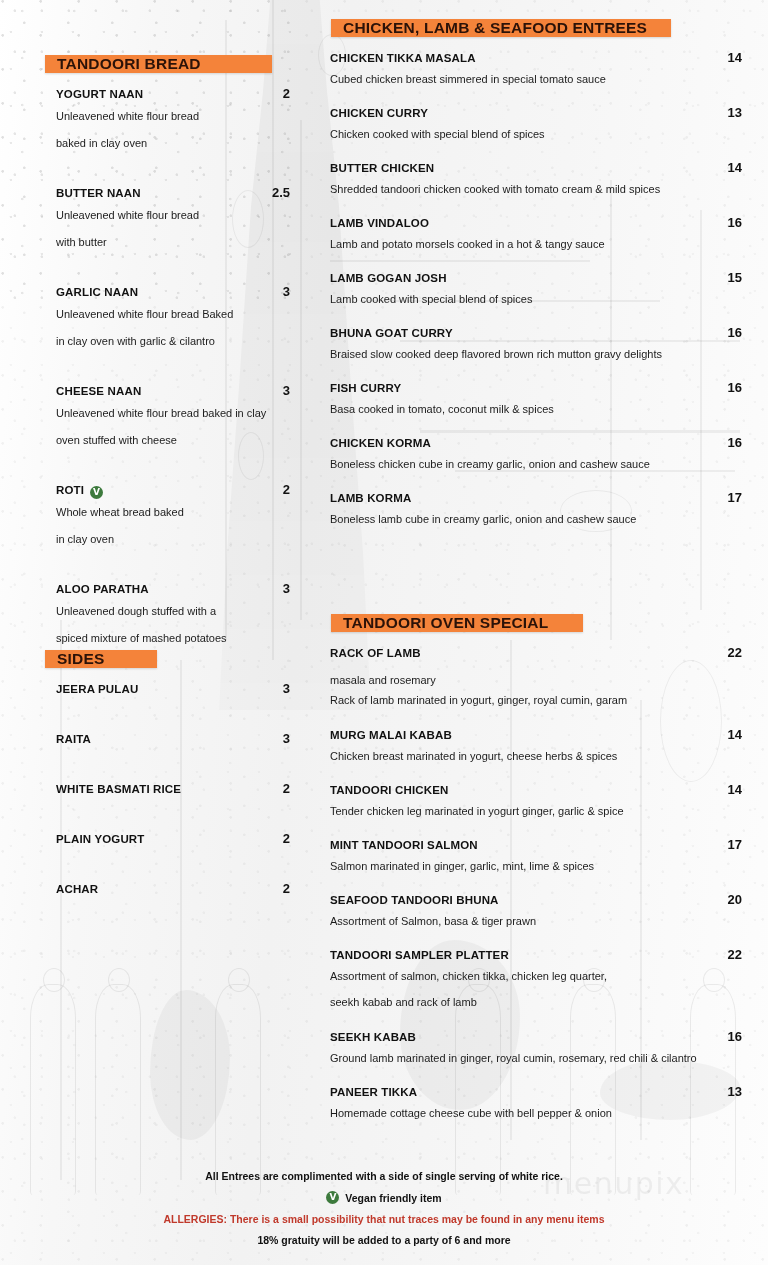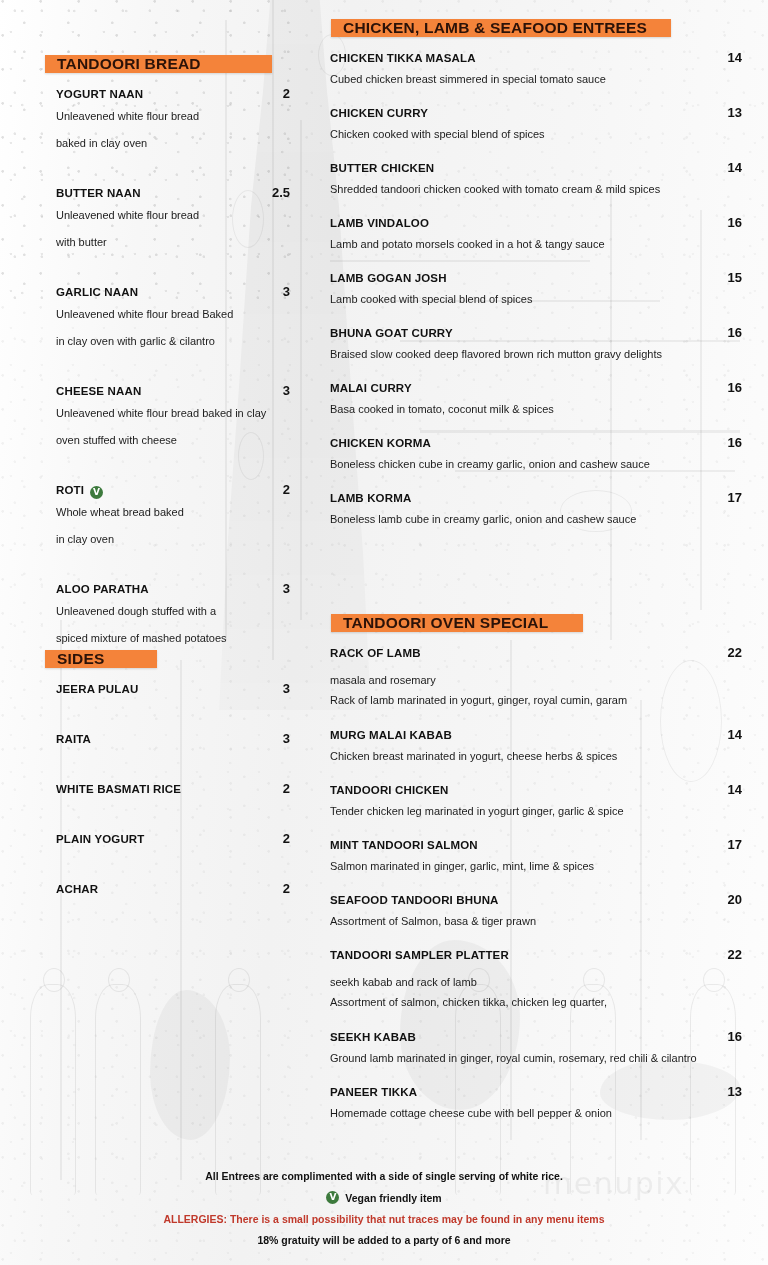--- a/index.html
+++ b/index.html
@@ -410,21 +410,21 @@
         </div>
         <div class="item" style="position: absolute; left: 0px; right: 0px; top: 323px;">
           <div class="item-head">
             <span><span class="item-name">BHUNA GOAT CURRY</span></span>
             <span class="item-price">16</span>
           </div>
           <div class="item-desc-line" style="margin-top: 8px;">Braised slow cooked deep flavored brown rich  mutton gravy delights</div>
         </div>
         <div class="item" style="position: absolute; left: 0px; right: 0px; top: 378px;">
           <div class="item-head">
-            <span><span class="item-name">MALAI CURRY</span></span>
+            <span><span class="item-name">FISH CURRY</span></span>
             <span class="item-price">16</span>
           </div>
           <div class="item-desc-line" style="margin-top: 8px;">Basa cooked in tomato, coconut milk &amp; spices</div>
         </div>
         <div class="item" style="position: absolute; left: 0px; right: 0px; top: 433px;">
           <div class="item-head">
             <span><span class="item-name">CHICKEN KORMA</span></span>
             <span class="item-price">16</span>
           </div>
           <div class="item-desc-line" style="margin-top: 8px;">Boneless chicken cube in creamy garlic, onion and  cashew sauce</div>
@@ -476,22 +476,22 @@
             <span><span class="item-name">SEAFOOD TANDOORI BHUNA</span></span>
             <span class="item-price">20</span>
           </div>
           <div class="item-desc-line" style="margin-top: 8px;">Assortment of Salmon, basa &amp; tiger prawn</div>
         </div>
         <div class="item" style="position: absolute; left: 0px; right: 0px; top: 945px;">
           <div class="item-head">
             <span><span class="item-name">TANDOORI SAMPLER PLATTER</span></span>
             <span class="item-price">22</span>
           </div>
+          <div class="item-desc-line" style="margin-top: 8px;">Assortment of salmon, chicken tikka, chicken leg quarter,</div>
           <div class="item-desc-line" style="margin-top: 14px;">seekh kabab and rack of lamb</div>
-          <div class="item-desc-line" style="margin-top: 8px;">Assortment of salmon, chicken tikka, chicken leg quarter,</div>
         </div>
         <div class="item" style="position: absolute; left: 0px; right: 0px; top: 1027px;">
           <div class="item-head">
             <span><span class="item-name">SEEKH KABAB</span></span>
             <span class="item-price">16</span>
           </div>
           <div class="item-desc-line" style="margin-top: 8px;">Ground lamb marinated in ginger, royal cumin, rosemary, red chili &amp; cilantro</div>
         </div>
         <div class="item" style="position: absolute; left: 0px; right: 0px; top: 1082px;">
           <div class="item-head">

